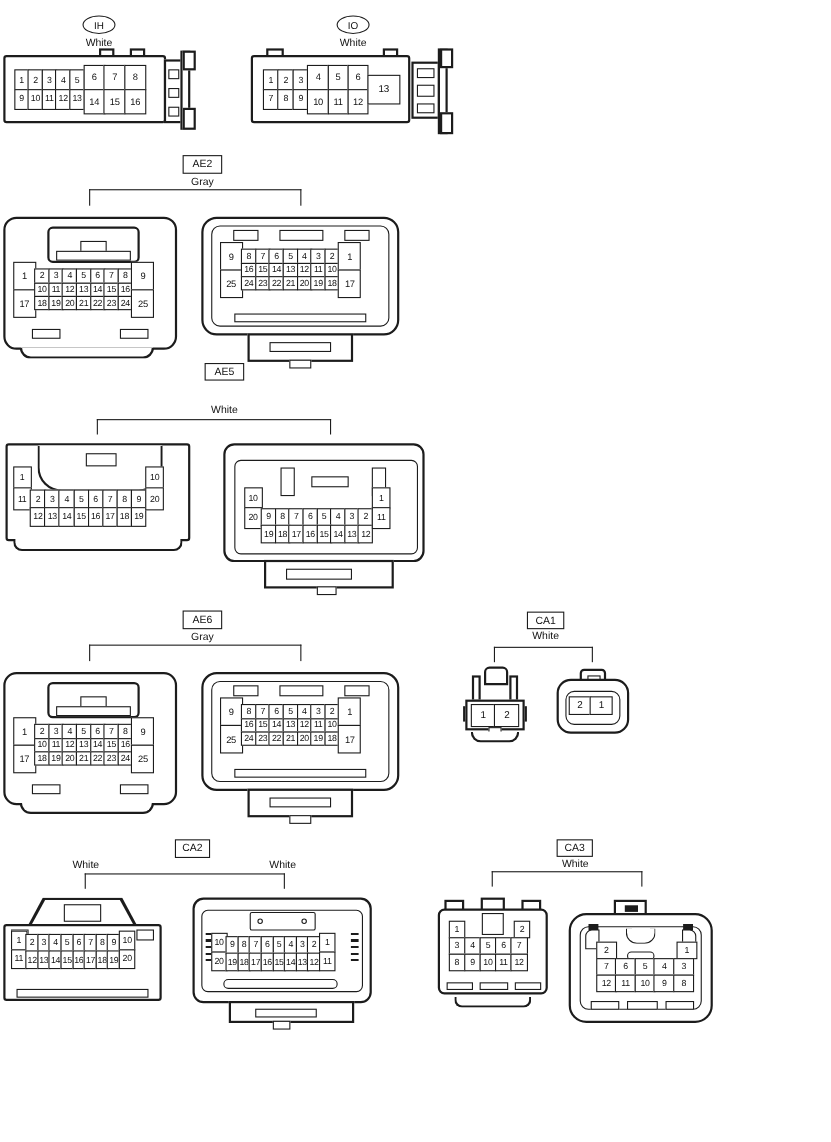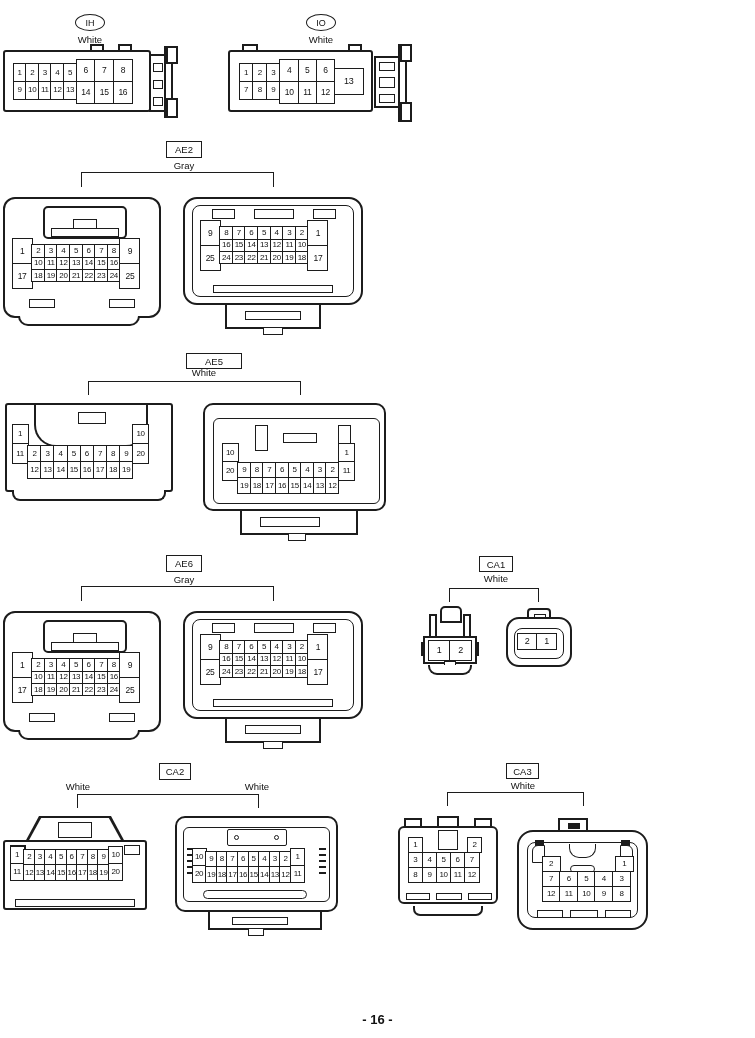--- a/index.html
+++ b/index.html
@@ -250,21 +250,21 @@
           <div class="pin-cell">17</div>
         </div>
       </div>
     <div class="part thin" style="left:28px;top:86px;width:120px;height:8px;"></div>
   </div>
   <div class="part" style="left:225px;top:303px;width:96px;height:26px;">
     <div class="part thin" style="left:18px;top:6px;width:56px;height:9px;"></div>
   </div>
   <div class="part thin" style="left:263px;top:327px;width:20px;height:8px;"></div>
 
-  <div class="lbl-box" style="left:186px;top:353px;width:56px;height:16px;">AE5</div>
+  <div class="lbl-box" style="left:186px;top:330px;width:36px;height:16px;">AE5</div>
   <div class="color-label" style="left:184px;top:367px;width:40px;">White</div>
   <div class="bracket" style="left:88px;top:381px;width:213px;height:14px;"></div>
 
   <div class="conn ae5l" style="left:5px;top:403px;width:168px;height:89px;border-radius:3px;">
     <div class="part noTop" style="left:27px;top:0px;width:114px;height:42px;border-radius:0 0 22px 22px;">
       <div class="part thin" style="left:42px;top:7px;width:28px;height:12px;"></div>
     </div>
     <div class="pin-area" style="left:6px;top:20px;">
         <div class="pin-col">
           <div class="pin-cell">1</div>
@@ -655,14 +655,13 @@
             <div class="pin-cell">9</div>
             <div class="pin-cell">8</div>
           </div>
         </div>
       </div>
     <div class="part thin" style="left:20px;top:92px;width:26px;height:8px;"></div>
     <div class="part thin" style="left:53px;top:92px;width:28px;height:8px;"></div>
     <div class="part thin" style="left:88px;top:92px;width:26px;height:8px;"></div>
   </div>
 
-  <div class="pagenum">- 16 -</div>
 </div>
 
 </body></html>

